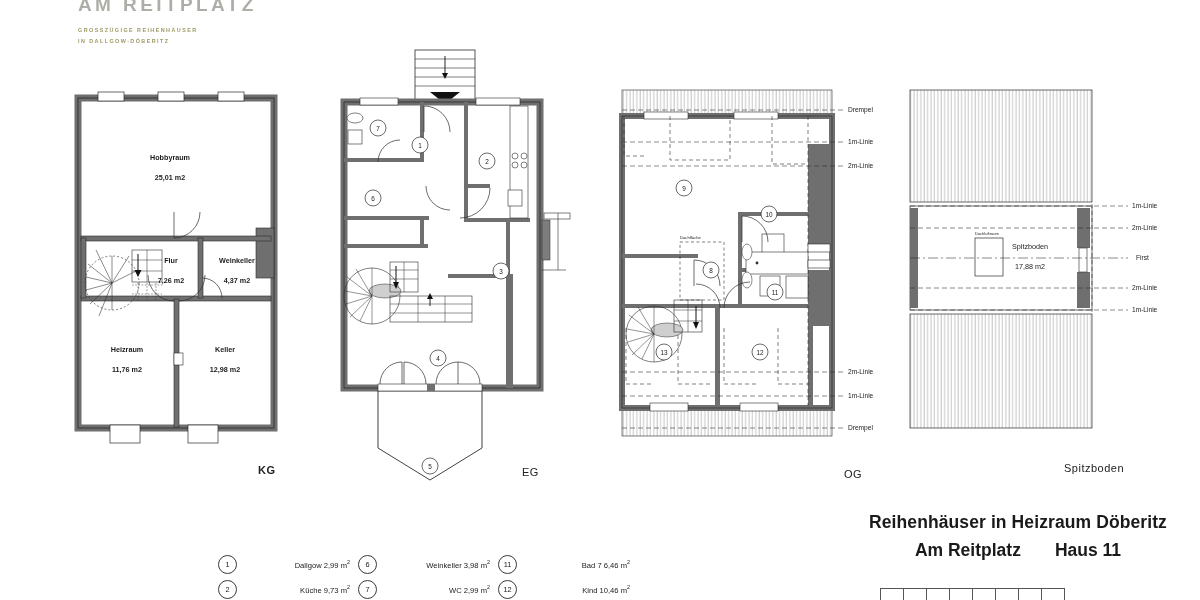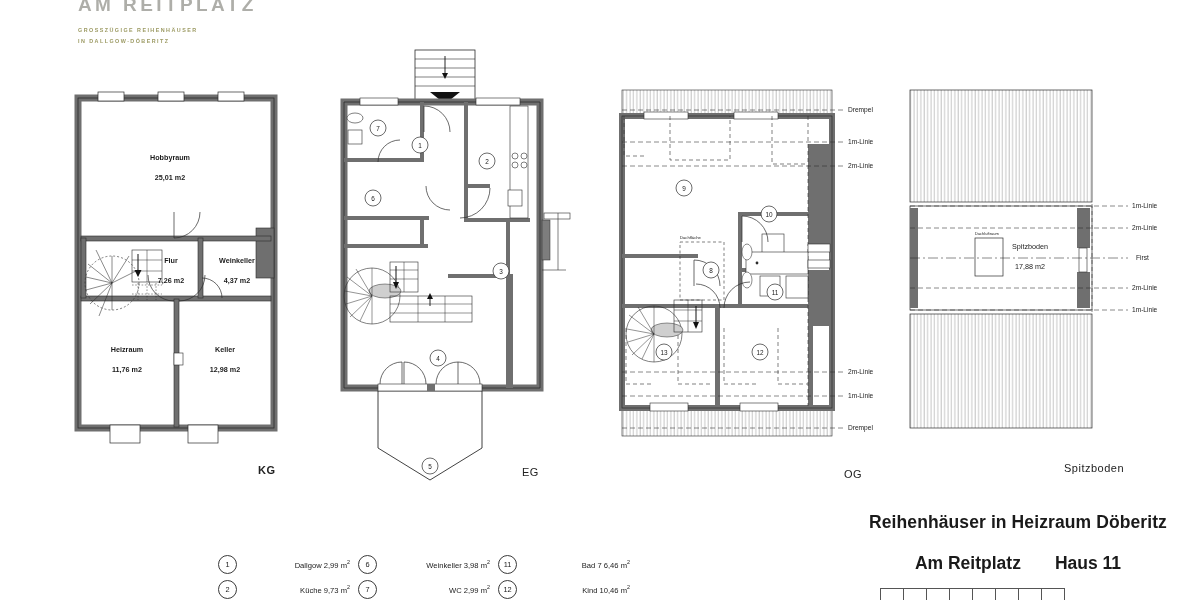--- a/index.html
+++ b/index.html
@@ -17,21 +17,21 @@
   .planlabel{position:absolute;font-size:11px;color:#222;letter-spacing:.5px;}
   svg{display:block;overflow:visible;}
   .rt{font-family:"Liberation Sans",sans-serif;fill:#1b1b1b;}
   .roomname{font-size:7.2px;}
   .roomarea{font-size:7.2px;}
   .tinylabel{font-size:6.6px;fill:#222;}
   .numtxt{font-size:6.4px;fill:#1b1b1b;}
   
   #titleblock{left:846px;top:512px;width:344px;text-align:center;}
   #titleblock .l1{font-size:17.5px;font-weight:700;letter-spacing:.1px;white-space:nowrap;}
-  #titleblock .l2{margin-top:20px;font-size:17.5px;font-weight:700;white-space:nowrap;}
+  #titleblock .l2{margin-top:7px;font-size:17.5px;font-weight:700;white-space:nowrap;}
   #titleblock .l2 .haus{margin-left:34px;}
   
   #legend{left:218px;top:552px;width:420px;}
   .legrow{display:flex;height:25px;align-items:center;}
   .legcell{display:flex;align-items:center;width:140px;}
   .legnum{width:17px;height:17px;border:1px solid #3a3a3a;border-radius:50%;
           font-size:7.4px;display:flex;align-items:center;justify-content:center;
           flex:0 0 auto;color:#1b1b1b;}
   .legtxt{flex:1;text-align:right;font-size:7.6px;padding-right:8px;white-space:nowrap;}
   .legtxt sup{font-size:5.4px;vertical-align:super;}

